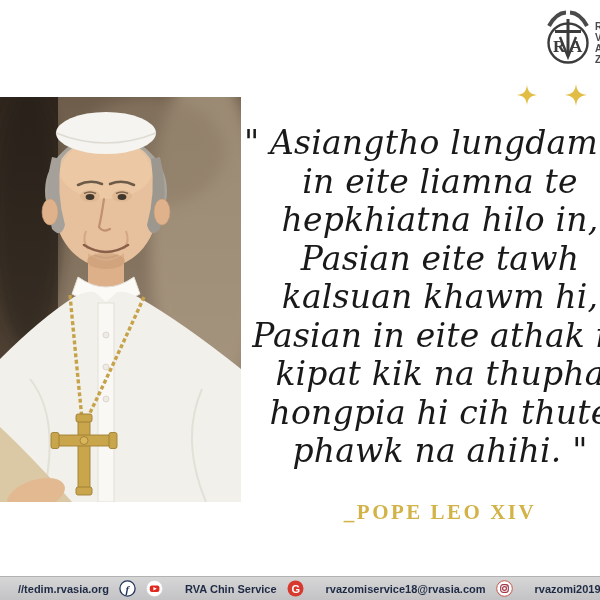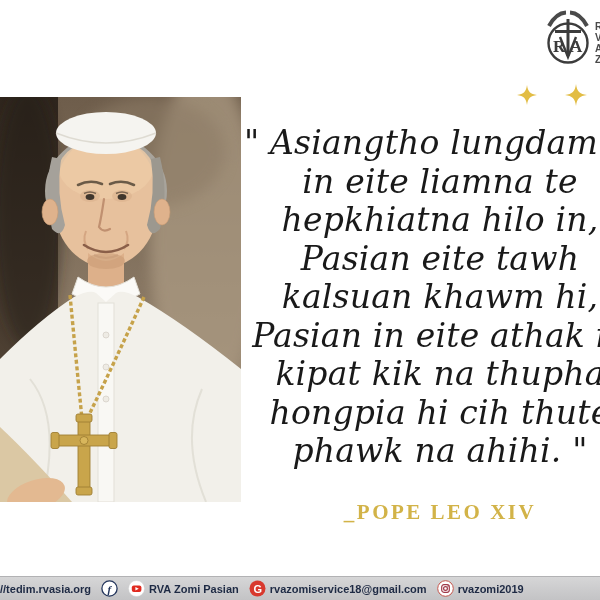--- a/index.html
+++ b/index.html
@@ -36,21 +36,21 @@
     font-size:21px;letter-spacing:2.5px;color:#d2b348;white-space:nowrap;
   }
   
   .footer{
     position:absolute;left:0;bottom:0;width:600px;height:23px;
     background:linear-gradient(#d6d6d7,#c3c3c5);
     border-top:1px solid #b2b2b4;
     display:flex;align-items:center;
     font-weight:700;font-size:11px;color:#1e2a44;white-space:nowrap;
   }
-  .footer .txt{margin:0 4px 0 0;}
+  .footer .txt{margin:0 4px 0 18px;}
   .footer .ic{width:17px;height:17px;flex:0 0 auto;margin:0 4px 0 6px;}
   .footer .ic svg{display:block;width:17px;height:17px;}
   .f-web{margin-left:2px;}
 </style>
 </head>
 <body>
 
 <div class="canvas">
 
   <div class="photo">
@@ -189,29 +189,29 @@
       </svg>
     </span>
 
     <span class="ic">
       <svg viewBox="0 0 17 17">
         <circle cx="8.5" cy="8.5" r="8" fill="#ffffff" stroke="#cfcfcf" stroke-width="0.5"></circle>
         <rect x="3.8" y="5.4" width="9.6" height="6.6" rx="2" fill="#e02a20"></rect>
         <path d="M7.4,7 L10.8,8.7 L7.4,10.4 Z" fill="#ffffff"></path>
       </svg>
     </span>
-    <span class="txt">RVA Zomi Pasian</span>
+    <span class="txt">RVA Chin Service</span>
 
     <span class="ic">
       <svg viewBox="0 0 17 17">
         <circle cx="8.5" cy="8.5" r="8" fill="#d8392e"></circle>
         <text x="4.4" y="12.6" font-family="Liberation Sans,sans-serif" font-weight="bold" font-size="11" fill="#ffffff">G</text>
       </svg>
     </span>
-    <span class="txt">rvazomiservice18@gmail.com</span>
+    <span class="txt">rvazomiservice18@rvasia.com</span>
 
     <span class="ic">
       <svg viewBox="0 0 17 17">
         <circle cx="8.5" cy="8.5" r="7.8" fill="#ffffff" stroke="#c5564d" stroke-width="1"></circle>
         <rect x="4.7" y="4.7" width="7.6" height="7.6" rx="2.2" fill="none" stroke="#a03a4a" stroke-width="1.2"></rect>
         <circle cx="8.5" cy="8.5" r="1.9" fill="none" stroke="#a03a4a" stroke-width="1.2"></circle>
         <circle cx="10.9" cy="6.1" r="0.7" fill="#a03a4a"></circle>
       </svg>
     </span>
     <span class="txt">rvazomi2019</span>

